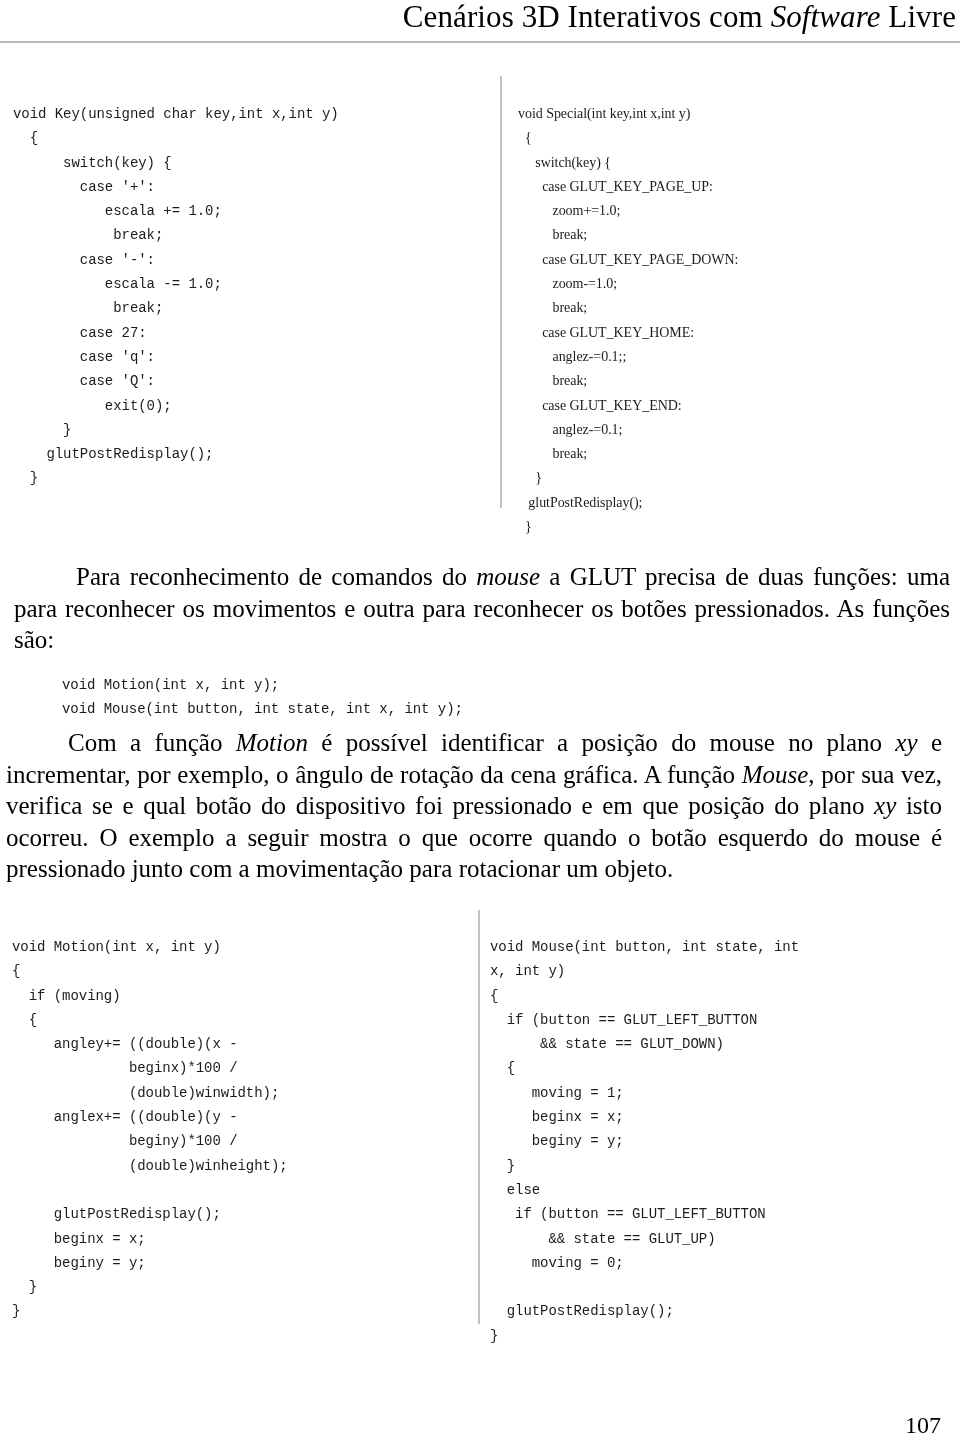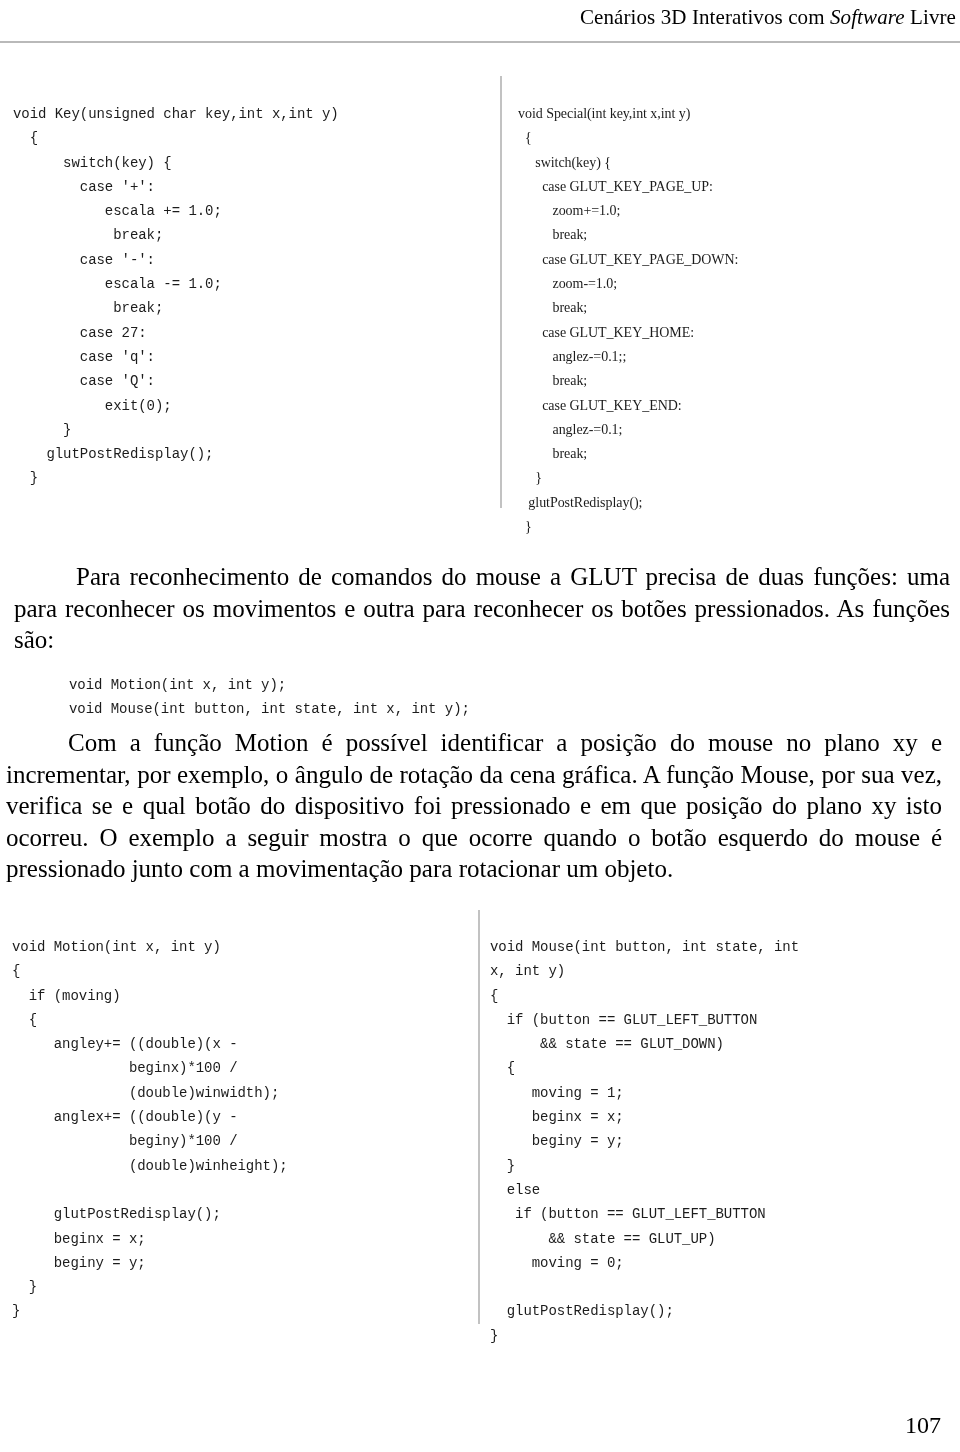--- a/index.html
+++ b/index.html
@@ -28,21 +28,21 @@
     top: 0px;
     left: 0px;
     width: 960px;
     height: 42px;
     text-align: right;
     padding-right: 4px;
     box-sizing: border-box;
   }
   .header-title {
     font-family: "Liberation Serif", "DejaVu Serif", serif;
-    font-size: 21px;
+    font-size: 31px;
     line-height: 34px;
     letter-spacing: 0.1px;
     white-space: nowrap;
   }
   .header-title .it { font-style: italic; }
   .header-rule {
     position: absolute;
     top: 41px;
     left: 0px;
     width: 960px;
@@ -90,38 +90,38 @@
   
   .para {
     position: absolute;
     font-family: "Liberation Serif", "DejaVu Serif", serif;
     font-size: 25px;
     line-height: 31.5px;
     text-align: justify;
     text-justify: inter-word;
     color: #000000;
   }
-  .para .it { }
+  .para .it { font-style: italic; }
   .para-1 {
     top: 561px;
     left: 14px;
     width: 936px;
     text-indent: 62px;
   }
   .para-2 {
     top: 727px;
     left: 6px;
     width: 936px;
     text-indent: 62px;
   }
 
   .code-inline-block {
     position: absolute;
     top: 659px;
-    left: 69px;
+    left: 62px;
   }
 
   
   .code-pair-2 {
     position: absolute;
     top: 921px;
     left: 0px;
     width: 824px;
     height: 420px;
   }

